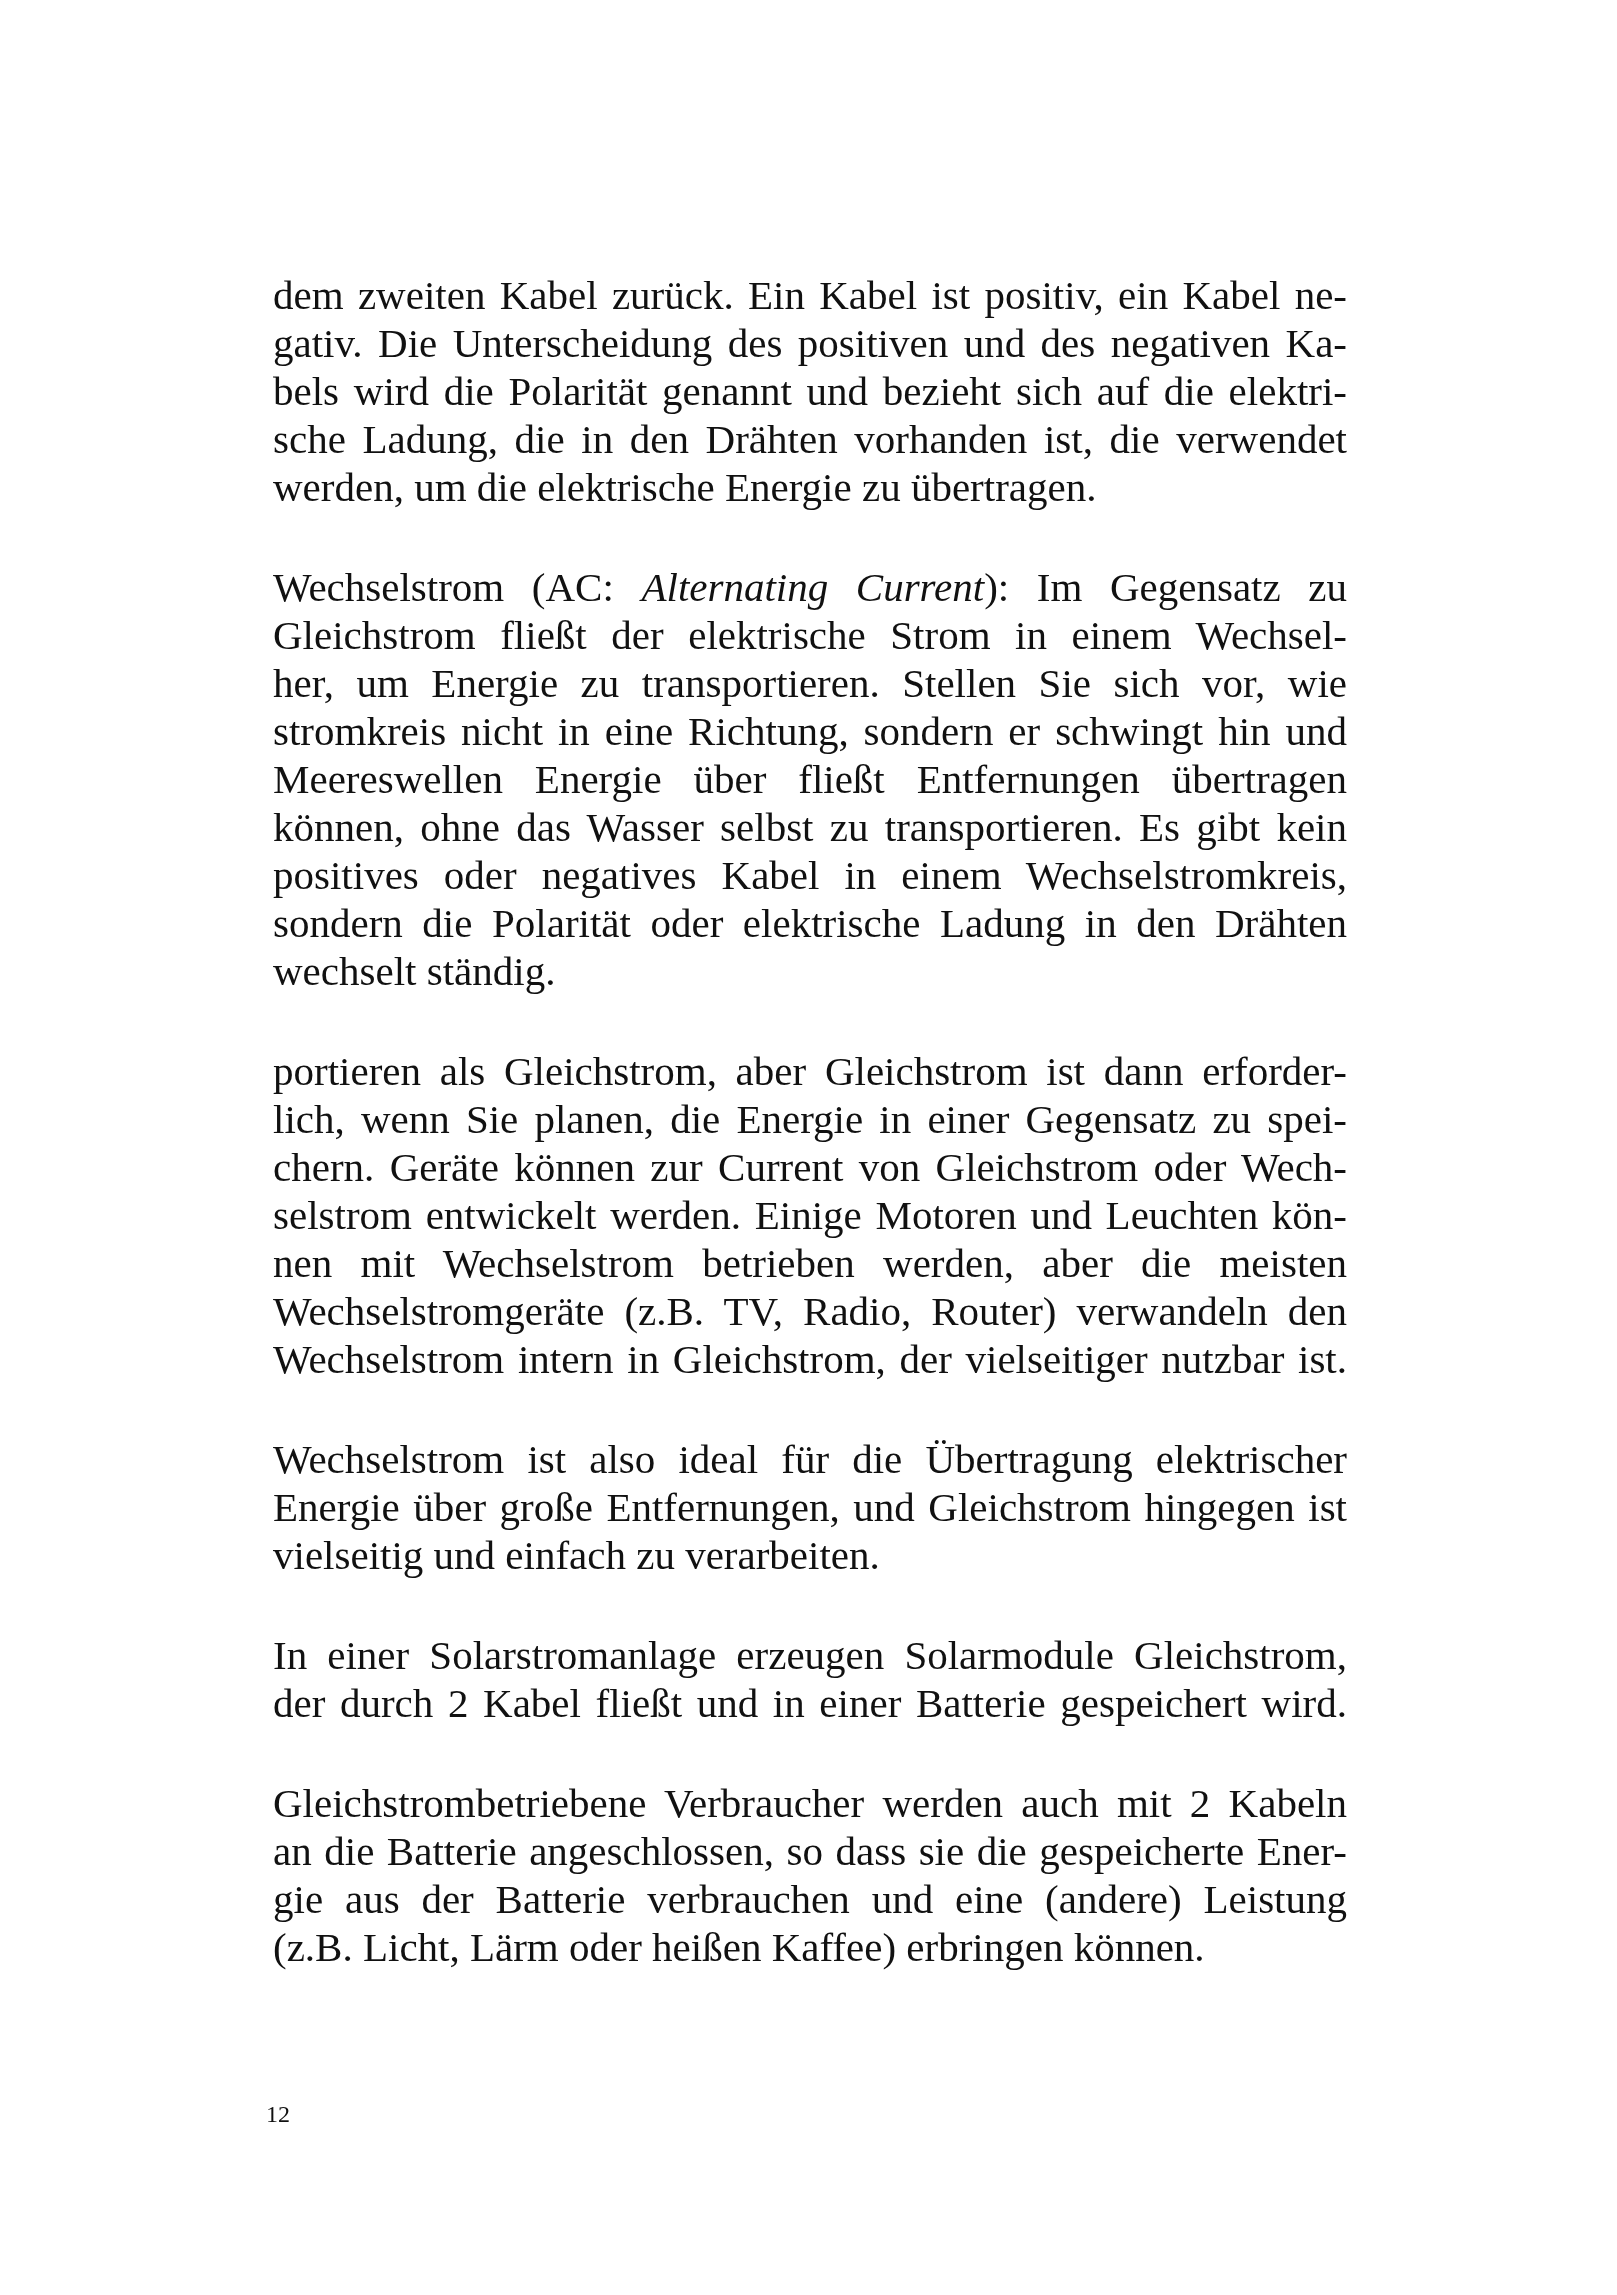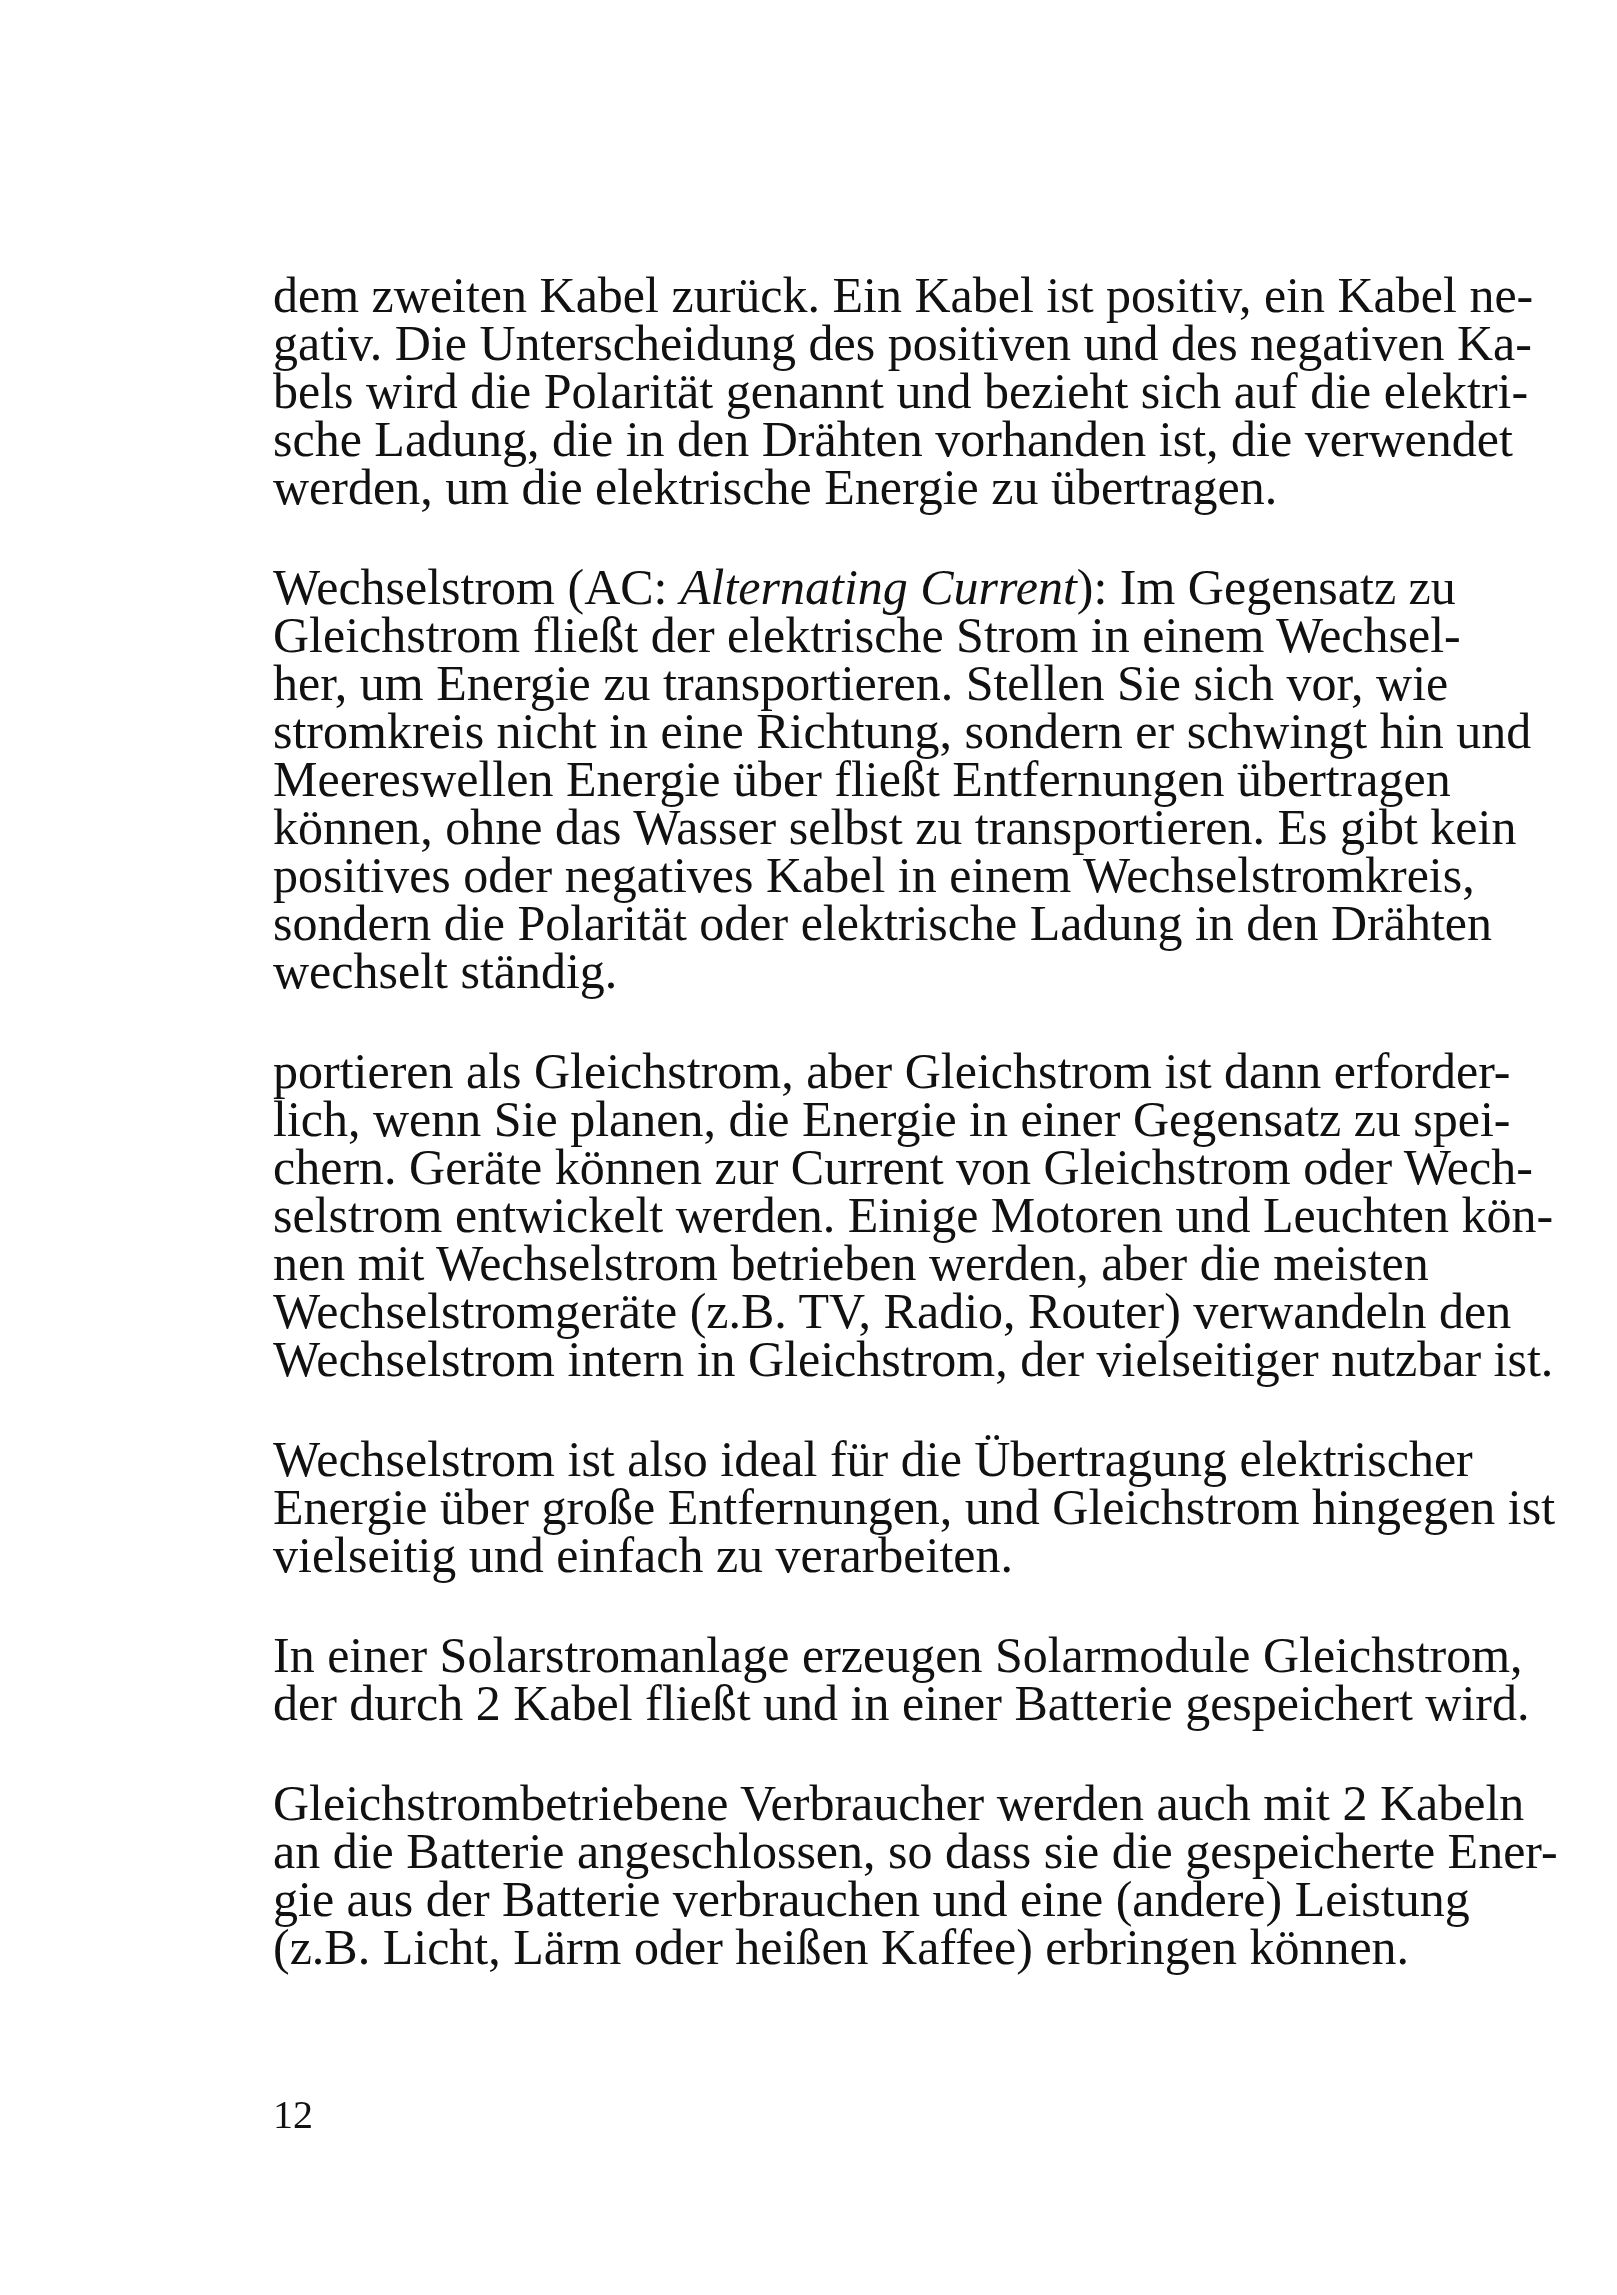--- a/index.html
+++ b/index.html
@@ -16,40 +16,40 @@
       color: #111111;
     }
     .page-body {
       position: absolute;
       left: 273px;
       top: 271px;
       width: 1074px;
     }
     .para {
       margin: 0 0 52px 0;
-      font-size: 50px;
+      font-size: 41px;
       line-height: 48px;
       text-align: justify;
       hyphens: manual;
     }
     .line {
       display: block;
       text-align: justify;
       text-align-last: justify;
       white-space: nowrap;
       height: 48px;
     }
     .line.last {
       text-align-last: left;
     }
     .page-number {
       position: absolute;
-      left: 273px;
+      left: 266px;
       top: 2096px;
-      font-size: 40px;
+      font-size: 24px;
       line-height: 37px;
     }
   </style>
 </head>
 <body>
 
 <div class="page-body">
 
   <p class="para">
     <span class="line">dem zweiten Kabel zurück. Ein Kabel ist positiv, ein Kabel ne-</span>

